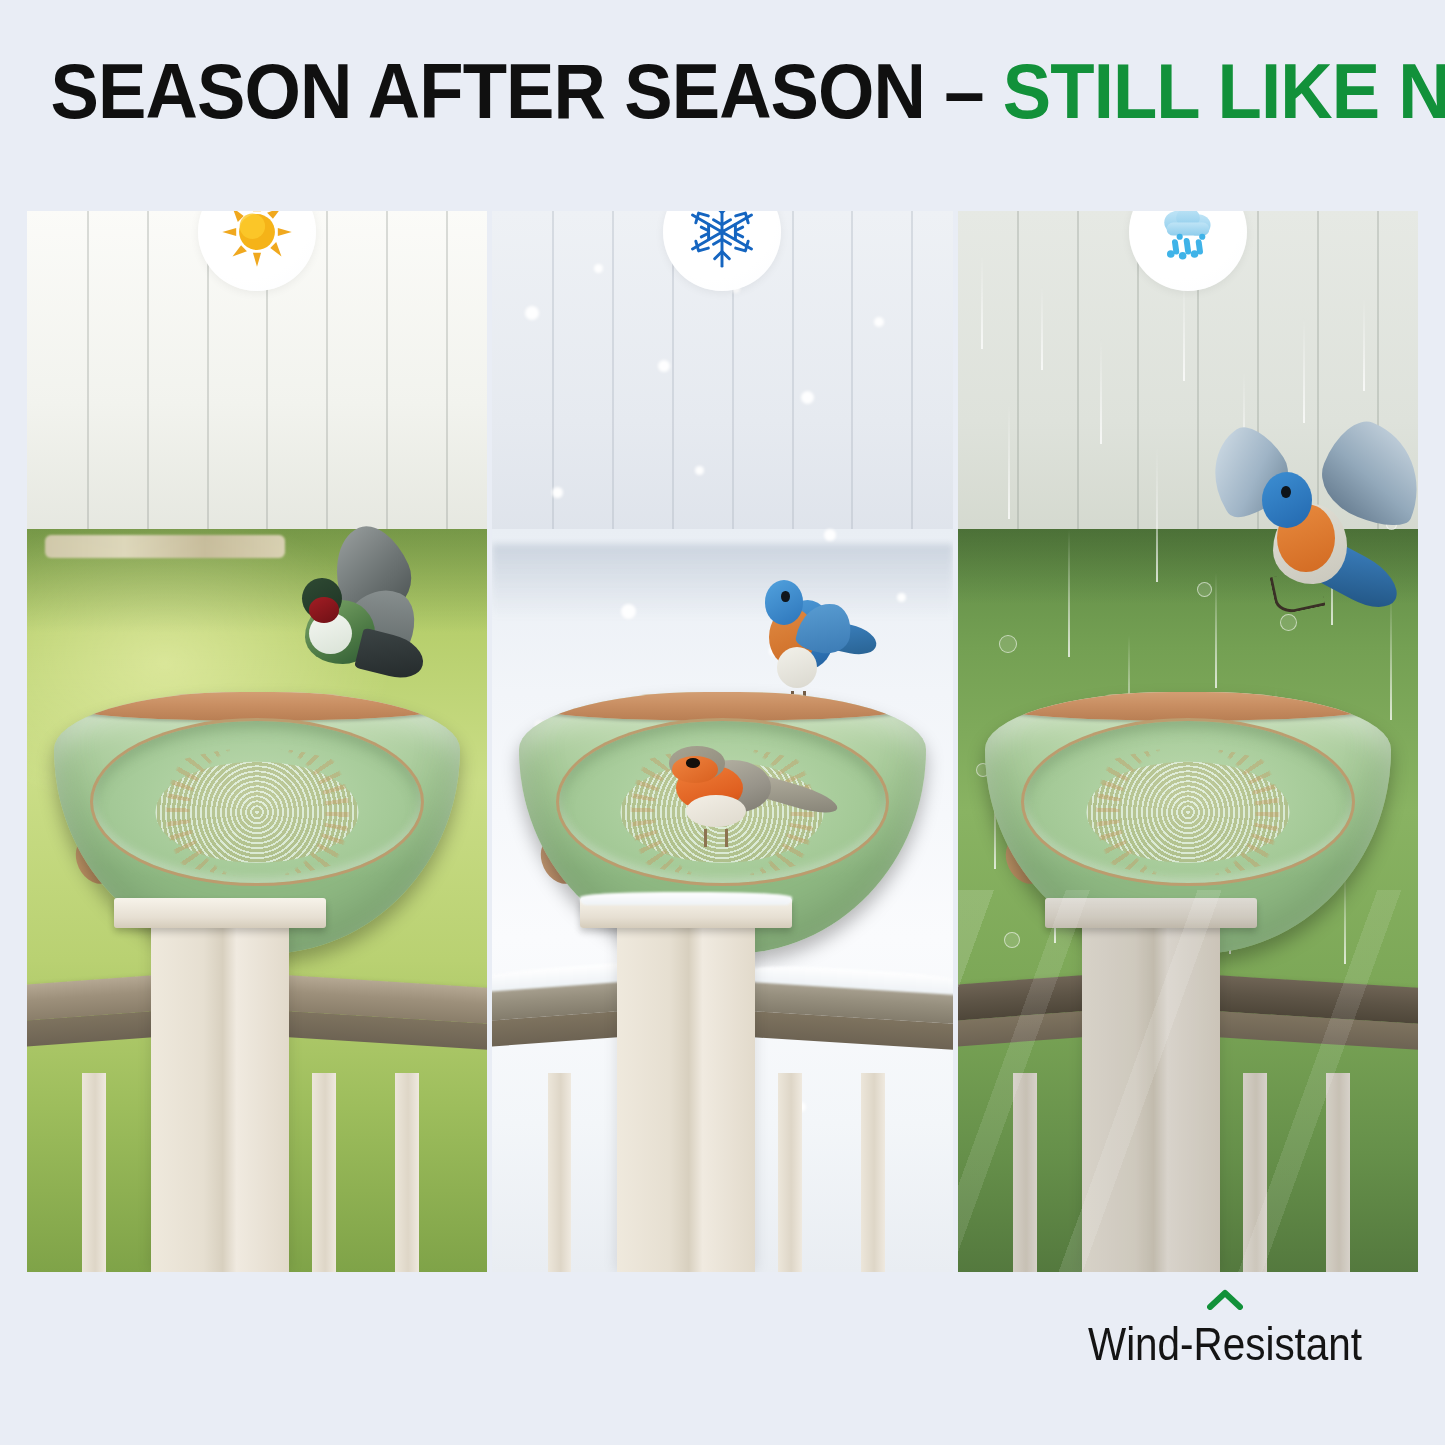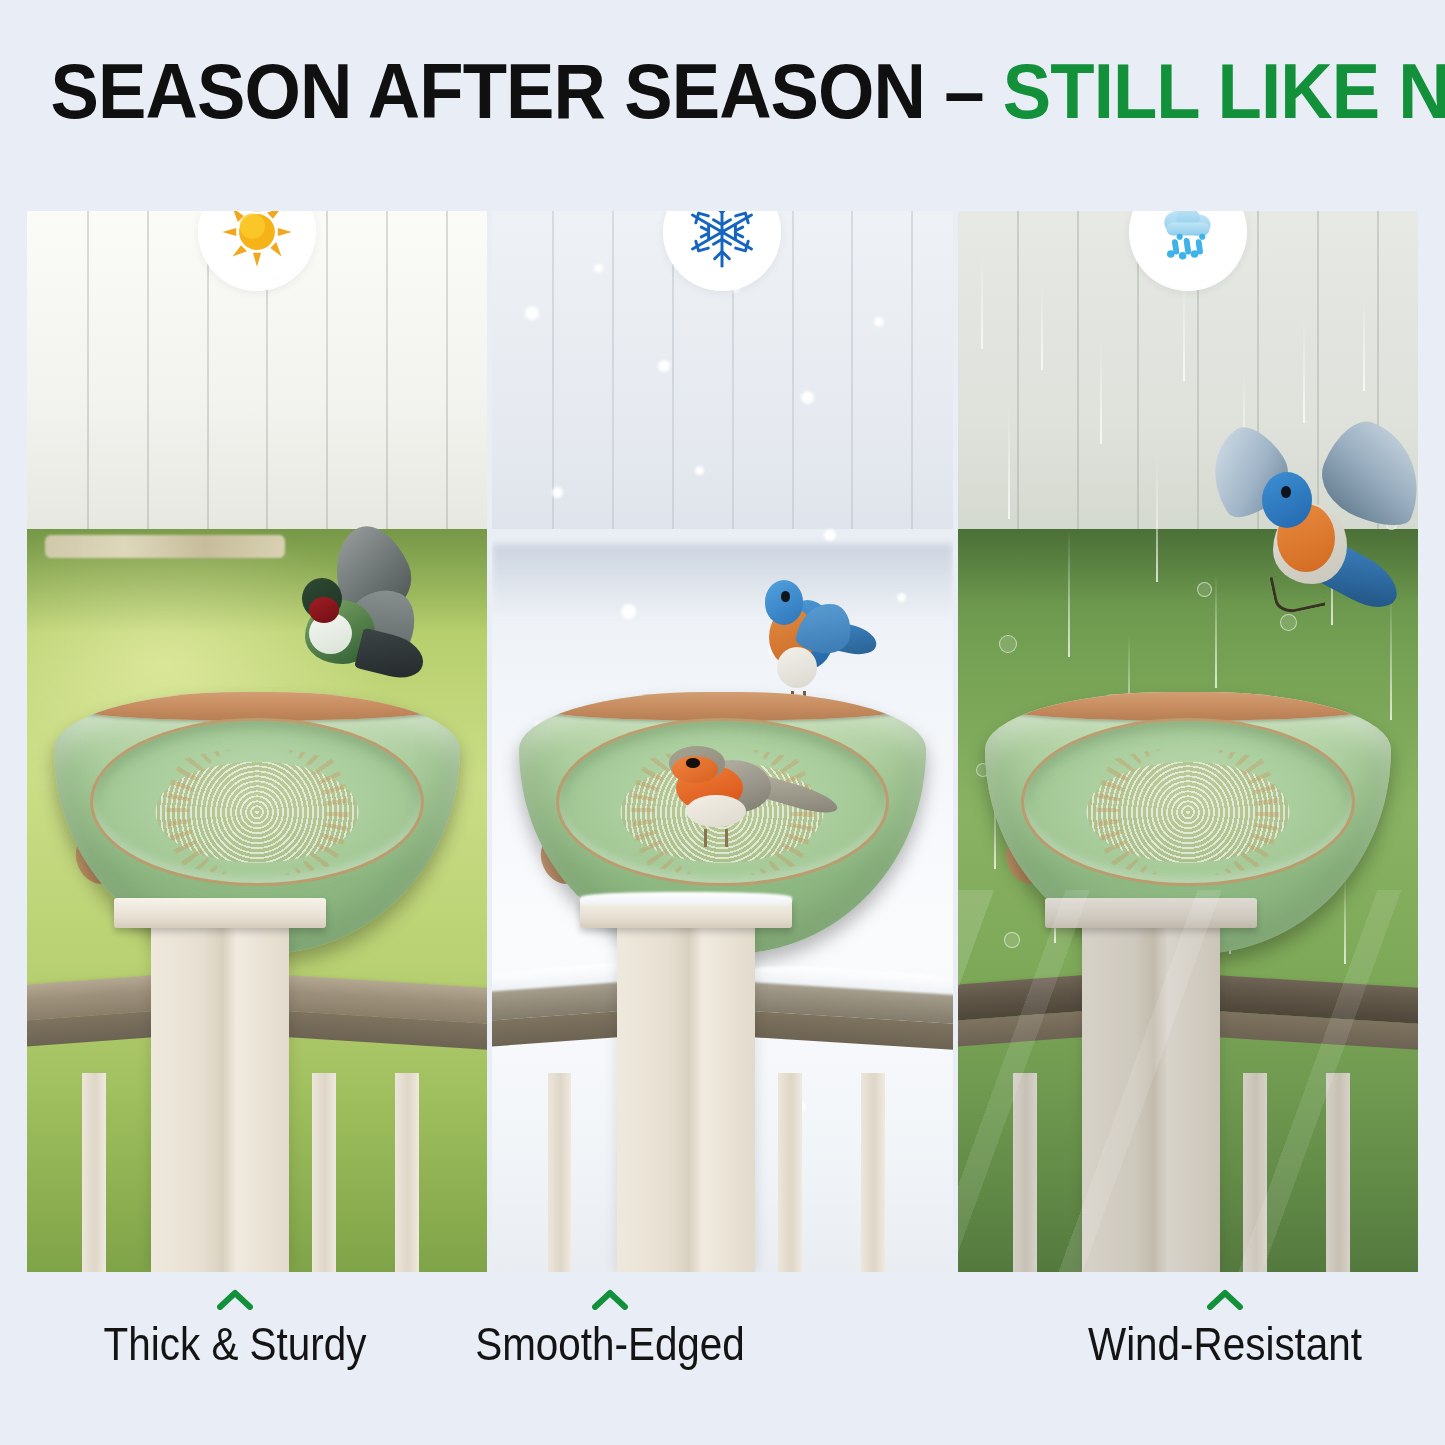--- a/index.html
+++ b/index.html
@@ -703,33 +703,21 @@
           <circle cx="44" cy="36" r="2.6"></circle>
         </g>
       </svg>
     </div>
   </div>
 
 </div>
 
 <div class="captions">
 
-  <div class="cap-item" style="left:0px; top:0px; width:470px;">
-    <svg class="cap-chevron" viewBox="0 0 36 22">
-      <path d="M3 19 L18 5 L33 19" fill="none" stroke="#12913a" stroke-width="6" stroke-linecap="round" stroke-linejoin="round"></path>
-    </svg>
-    <span class="cap-text">Thick &amp; Sturdy</span>
-  </div>
-
-  <div class="cap-item" style="left:375px; top:0px; width:470px;">
-    <svg class="cap-chevron" viewBox="0 0 36 22">
-      <path d="M3 19 L18 5 L33 19" fill="none" stroke="#12913a" stroke-width="6" stroke-linecap="round" stroke-linejoin="round"></path>
-    </svg>
-    <span class="cap-text">Smooth-Edged</span>
-  </div>
+
 
 
   <div class="cap-item" style="left:990px; top:0px; width:470px;">
     <svg class="cap-chevron" viewBox="0 0 36 22">
       <path d="M3 19 L18 5 L33 19" fill="none" stroke="#12913a" stroke-width="6" stroke-linecap="round" stroke-linejoin="round"></path>
     </svg>
     <span class="cap-text">Wind-Resistant</span>
   </div>
 
 </div>

